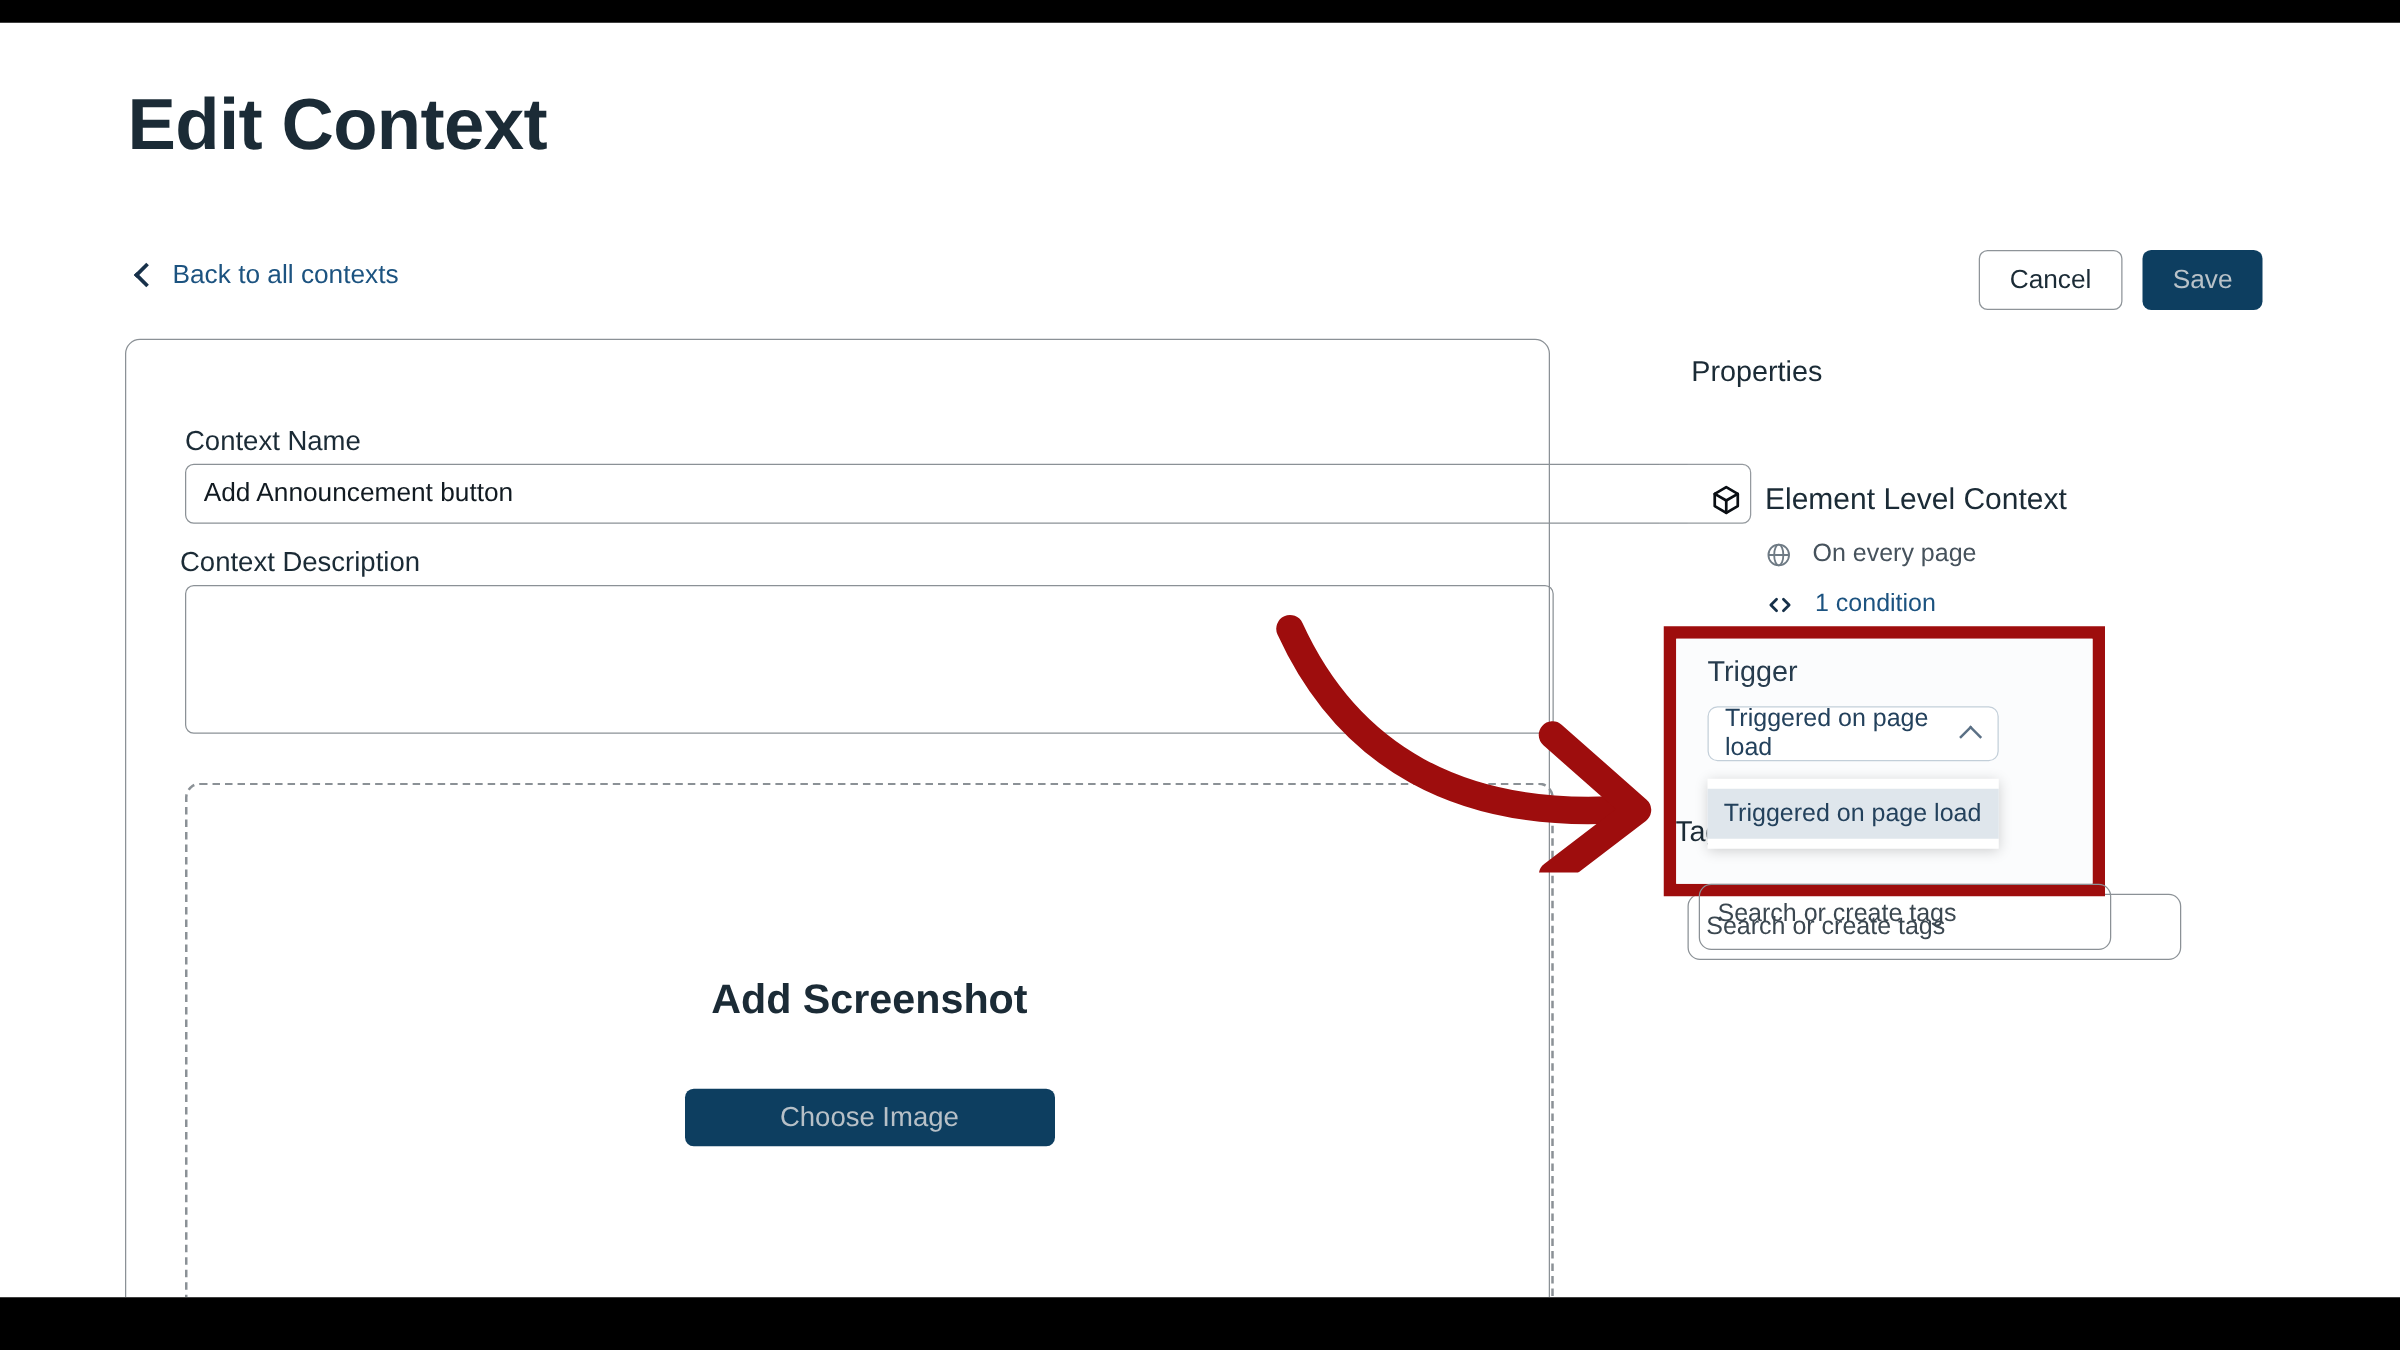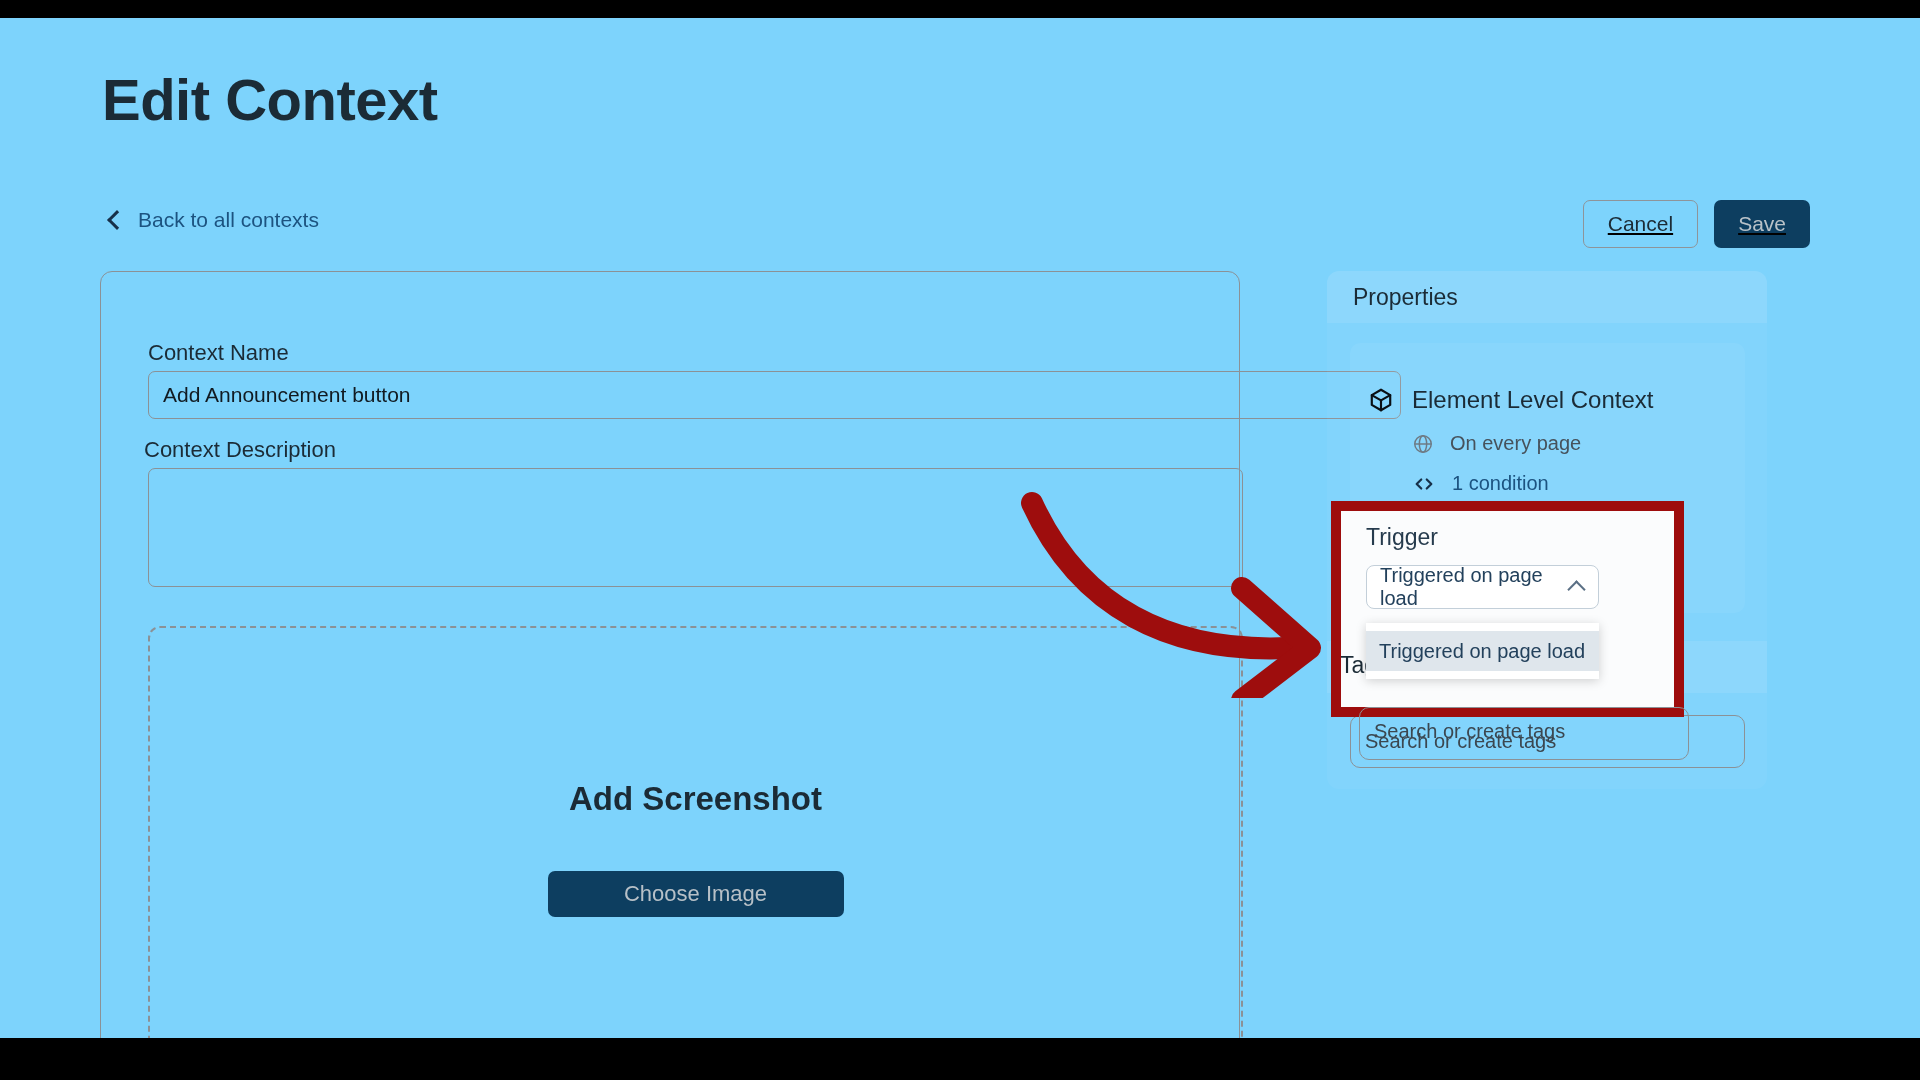--- a/index.html
+++ b/index.html
@@ -21,21 +21,21 @@
     position: absolute; left: 0; top: 0; width: 1920px; height: 18px; background: #000; z-index: 60;
   }
   .bar-bottom {
     position: absolute; left: 0; bottom: 0; width: 1920px; height: 42px; background: #000; z-index: 60;
   }
   
   .page {
     position: absolute;
     left: 0; top: 18px;
     width: 1920px; height: 1020px;
-    background: #7dd3fc;
+    background: #ffffff;
     overflow: hidden;
   }
 
   
   .page-title {
     position: absolute;
     left: 102px; top: 48px;
     font-size: 58px;
     font-weight: bold;
     color: #1b2b36;
@@ -53,21 +53,21 @@
     display: inline-block;
     width: 14px; height: 14px;
     border-left: 3.5px solid #17314a;
     border-bottom: 3.5px solid #17314a;
     transform: rotate(45deg);
     margin-bottom: 1px;
   }
   .actions {
     position: absolute;
     right: 110px; top: 182px;
-    display: flex; align-items: center; gap: 16px; text-decoration: underline;
+    display: flex; align-items: center; gap: 16px;
   }
   .btn-cancel {
     height: 48px;
     padding: 0 24px;
     border: 1px solid #8e9499;
     border-radius: 7px;
     background: transparent;
     color: #1b2b36;
     font-size: 21px;
     font-family: inherit;

